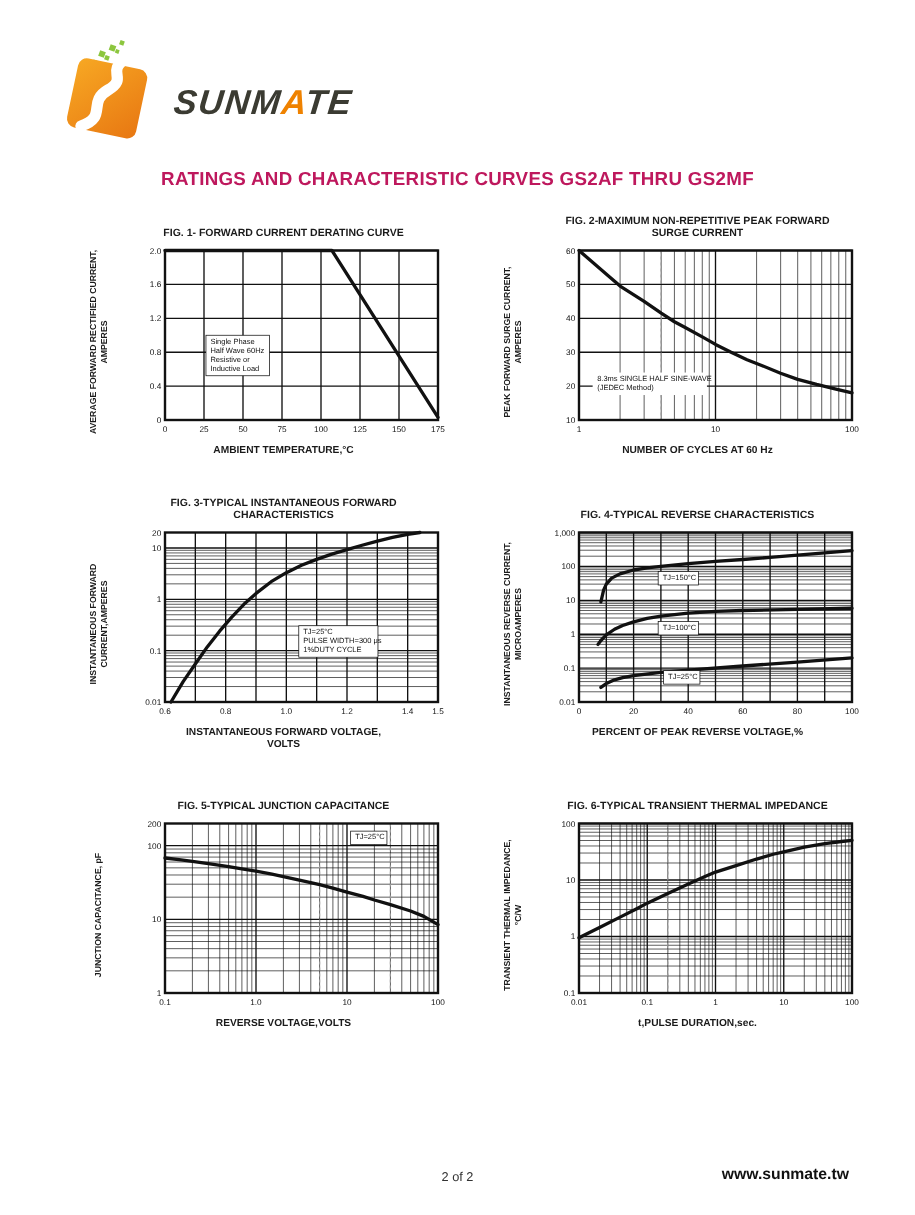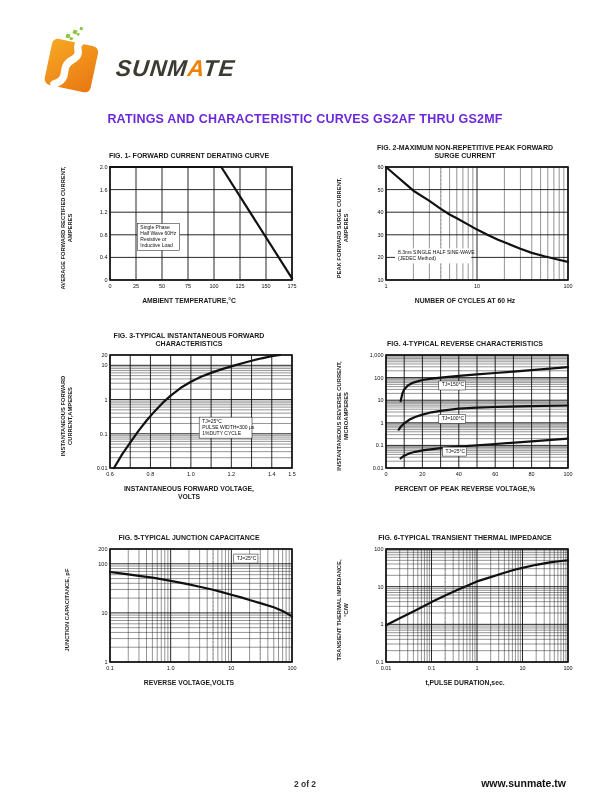--- a/index.html
+++ b/index.html
@@ -5,21 +5,21 @@
   * { margin:0; padding:0; box-sizing:border-box; }
   body { background:#e8e8e8; font-family:"Liberation Sans", sans-serif; }
   #page { position:relative; width:610px; height:810px; background:#ffffff; margin:0 auto; overflow:hidden; color:#1a1a1a; }
 
   
   #logo { position:absolute; left:38px; top:24px; display:flex; align-items:center; }
   #wordmark { font-size:23px; font-weight:bold; font-style:italic; letter-spacing:1px;
               color:#3b3b32; transform:skewX(-6deg); margin-left:8px; margin-top:14px; }
   #wordmark .accent { color:#ef8200; }
   #page-title { position:absolute; left:0; top:112px; width:100%; text-align:center;
-                font-size:12.5px; font-weight:bold; color:#6d28d9; letter-spacing:0.2px; }
+                font-size:12.5px; font-weight:bold; color:#be185d; letter-spacing:0.2px; }
 
   
   .fig { position:absolute; width:248px; }
   .fig-title { height:18px; display:flex; align-items:flex-end; justify-content:center;
                text-align:center; font-size:7px; font-weight:bold; line-height:8px;
                white-space:pre-line; margin-left:26px; width:218px; color:#1a1a1a; }
   .fig-body { display:flex; margin-top:2px; }
   .ylab-wrap { width:26px; position:relative; }
   .ylab { position:absolute; top:50%; left:50%; transform:translate(-50%,-50%) rotate(-90deg);
           white-space:pre-line; text-align:center; font-size:5.8px; font-weight:bold;
@@ -31,21 +31,21 @@
 
   #fig1 { left:54px;  top:142px; }
   #fig2 { left:330px; top:142px; }
   #fig3 { left:54px;  top:330px; }
   #fig4 { left:330px; top:330px; }
   #fig5 { left:54px;  top:524px; }
   #fig6 { left:330px; top:524px; }
 
   
   #footer-page { position:absolute; left:0; top:779px; width:100%; text-align:center;
-                 font-size:8.5px; color:#333;font-weight:bold; }
+                 font-size:8.5px; color:#333; }
   #footer-site { position:absolute; right:44px; top:777px; font-size:10.5px; font-weight:bold; color:#111;text-align:right; }
 </style>
 </head>
 <body>
 
 <div id="page">
 
   <div id="logo">
     <svg width="70" height="74" viewBox="0 0 70 74">
       <defs>

